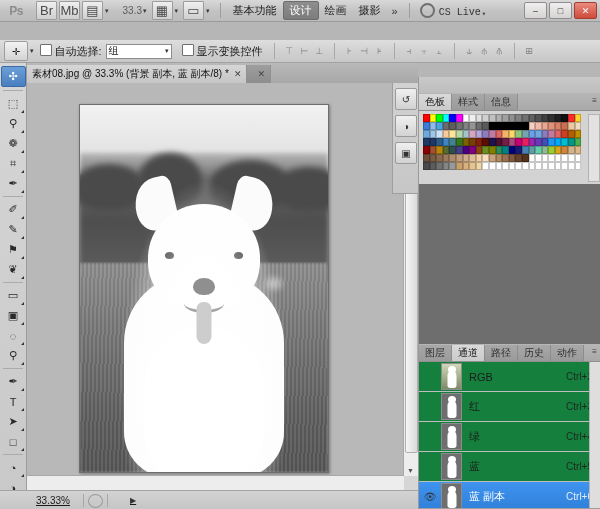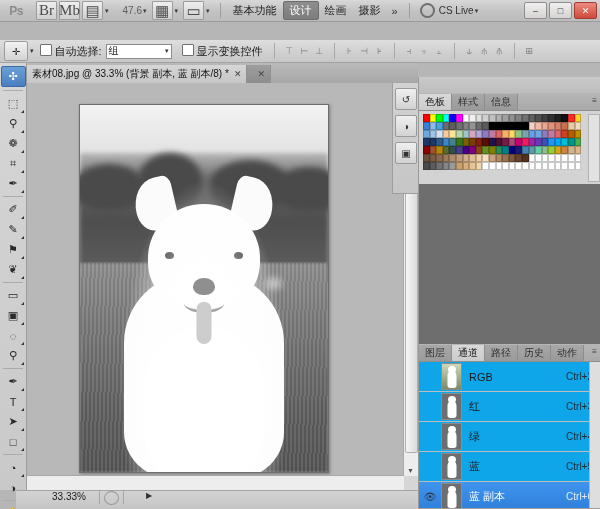--- a/index.html
+++ b/index.html
@@ -22,37 +22,37 @@
   .ps-logo{
     width:26px;height:19px;margin-left:3px;
     display:flex;align-items:center;justify-content:center;
     font-weight:bold;font-size:12px;color:#8d8d8d;
     letter-spacing:-.5px;
   }
   .tb-icon{
     width:19px;height:17px;margin:0 1px;
     border:1px solid #9c9c9c;background:linear-gradient(#efefef,#cfcfcf);
     display:flex;align-items:center;justify-content:center;
-    font-size:15px;color:#4a4a4a;border-radius:1px;font-family:Liberation Serif, serif;
+    font-size:13px;color:#4a4a4a;border-radius:1px;
   }
   .tb-group{display:flex;align-items:center;margin-left:6px;}
   .caret{font-size:7px;color:#3a3a3a;margin:0 4px 0 1px;}
   .zoomfield{
     font-size:10px;color:#5d5d5d;margin-left:10px;
   }
   .tb-sep{width:1px;height:15px;background:#9e9e9e;margin:0 6px;}
   .wsbtn{
     font-size:11px;padding:2px 6px;color:#222;white-space:nowrap;
   }
   .wsbtn.active{
     background:linear-gradient(#8e8e8e,#7c7c7c);color:#fff;
     border:1px solid #6d6d6d;border-radius:2px;padding:1px 6px;
   }
   .chev{font-size:11px;color:#333;padding:0 5px;}
-  .cslive{display:flex;align-items:center;font-size:10px;color:#333;margin-left:4px;}
+  .cslive{display:flex;align-items:flex-end;font-size:10px;color:#333;margin-left:4px;font-family:Liberation Mono, monospace;}
   .circ{
     width:11px;height:11px;border:2px solid #6f6f6f;border-radius:50%;
     margin-right:4px;
   }
   .winbtns{position:absolute;right:3px;top:2px;display:flex;}
   .winbtn{
     width:21px;height:15px;margin-left:2px;border:1px solid #8e8e8e;
     background:linear-gradient(#f0eeee,#d7d3d3);
     display:flex;align-items:center;justify-content:center;
     font-size:9px;color:#333;border-radius:2px;
@@ -189,24 +189,24 @@
   .vthumb{position:absolute;left:1px;top:13px;width:11px;height:355px;
     background:linear-gradient(90deg,#f6f6f6,#dadada);border:1px solid #b0b0b0;border-radius:2px;}
   .sarrow{position:absolute;left:0;width:13px;height:12px;font-size:7px;color:#555;
     display:flex;align-items:center;justify-content:center;background:#ededed;}
   .hscroll{position:absolute;left:0;bottom:0;right:14px;height:14px;
     background:#ededed;border-top:1px solid #a8a8a8;}
   .corner{position:absolute;right:0;bottom:0;width:14px;height:14px;background:#d6d6d6;}
 
   
   .statusbar{
-    position:absolute;left:16px;top:490px;width:418px;height:19px;
+    position:absolute;left:0;top:490px;width:418px;height:19px;
     background:linear-gradient(#d3d3d3,#c4c4c4);
     border-top:1px solid #a4a4a4;
-    display:flex;font-size:10px;
+    display:flex;align-items:center;font-size:10px;text-decoration:underline;
   }
   .st-zoom{width:52px;text-align:center;}
   .st-sep{width:1px;height:13px;background:#a6a6a6;margin:0 4px;}
   .st-doc{padding-left:18px;}
   .st-arrow{font-size:8px;margin-left:18px;color:#333;}
 
   
   .icondock{
     position:absolute;left:392px;top:83px;width:26px;height:110px;
     background:linear-gradient(#d2d2d2,#c6c6c6);
@@ -237,21 +237,21 @@
     background:linear-gradient(#a8a8a8,#9a9a9a);border-right:1px solid #8d8d8d;color:#2e2e2e;
   }
   .ptab.active{background:linear-gradient(#d9d9d9,#cbcbcb);color:#111;}
   .pmenu{position:absolute;right:4px;top:3px;font-size:8px;color:#3a3a3a;}
 
   .swatchbody{background:#d3d3d3;padding:3px 4px 5px 4px;position:relative;height:73px;box-sizing:border-box;}
   .swgrid{display:grid;grid-template-columns:repeat(24,6.6px);grid-auto-rows:8px;gap:0;}
   .sw{width:6.6px;height:8px;border:.5px solid rgba(0,0,0,.22);box-sizing:border-box;}
   .swscroll{position:absolute;right:1px;top:3px;width:10px;height:66px;background:#e2e2e2;border:1px solid #b2b2b2;}
 
-  .chbody{background:#0ea5e9;height:146px;overflow:hidden;position:relative;}
+  .chbody{background:#15803d;height:146px;overflow:hidden;position:relative;}
   .chrow{height:29px;display:flex;align-items:center;border-bottom:1px solid #bdbdbd;}
   .chrow.sel{background:linear-gradient(#3f94ef,#2f7fd8);color:#fff;}
   .eyecell{width:22px;display:flex;align-items:center;justify-content:center;font-size:10px;color:#333;}
   .thumb{width:19px;height:25px;border:1px solid #8c8c8c;background:#6e6e6e;position:relative;overflow:hidden;flex:none;}
   .thumb.rgbT{background:linear-gradient(#cfd7b8,#7d8a66);}
   .tdog{position:absolute;left:50%;bottom:1px;transform:translateX(-50%);
     width:9px;height:17px;background:#fff;border-radius:5px 5px 3px 3px;}
   .tdoghead{position:absolute;left:50%;top:2px;transform:translateX(-50%);
     width:8px;height:7px;background:#fff;border-radius:50%;}
   .chname{margin-left:7px;font-size:11px;flex:1;}
@@ -272,21 +272,21 @@
 <div id="app">
 
   <div class="titlebar">
     <div class="ps-logo">Ps</div>
 
     <div class="tb-group">
       <div class="tb-icon">Br</div>
       <div class="tb-icon">Mb</div>
       <div class="tb-icon">▤</div>
       <span class="caret">▾</span>
-      <span class="zoomfield">47.6</span>
+      <span class="zoomfield">33.3</span>
       <span class="caret">▾</span>
       <div class="tb-icon">▦</div>
       <span class="caret">▾</span>
       <div class="tb-icon">▭</div>
       <span class="caret">▾</span>
     </div>
 
     <div class="tb-sep"></div>
 
     <div class="wsbtn">基本功能</div>

